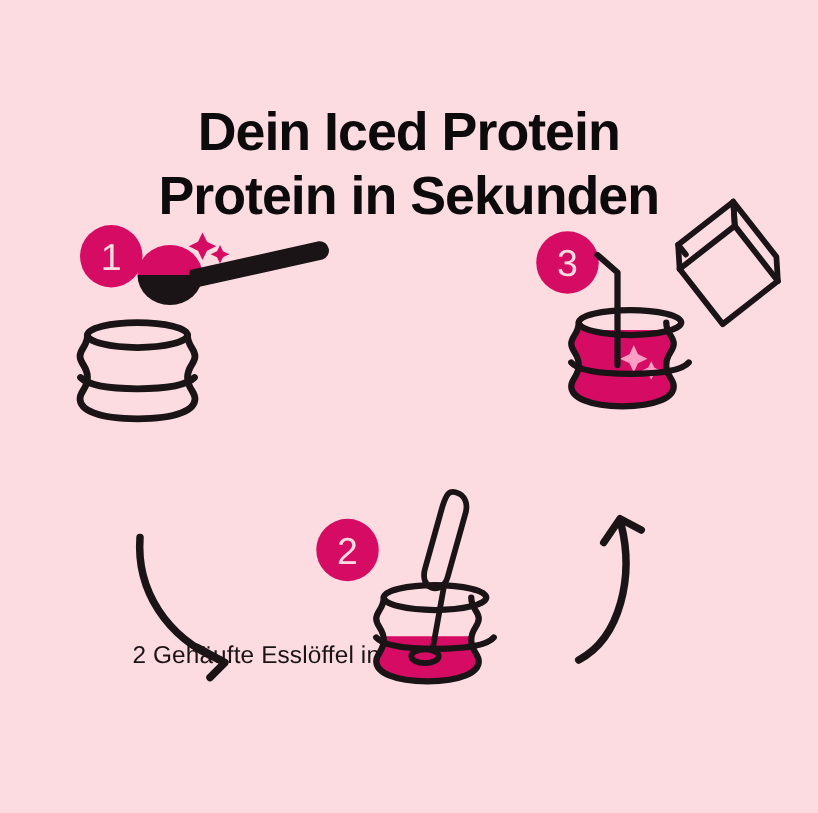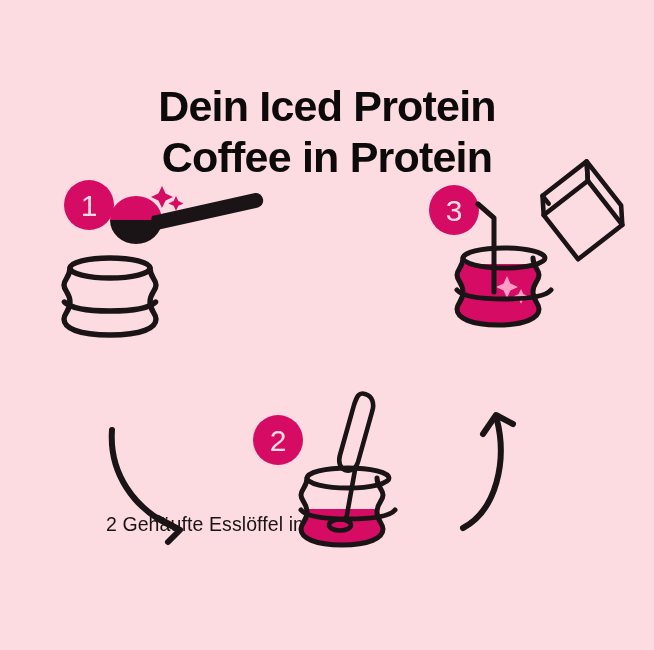--- a/index.html
+++ b/index.html
@@ -78,21 +78,21 @@
 
   svg { display: block; overflow: visible; }
 </style>
 </head>
 <body style="background: rgb(252, 220, 225);">
 
 <div class="canvas">
 
   <h1 class="title">
     <span class="line">Dein Iced Protein</span>
-    <span class="line">Coffee in Protein</span>
+    <span class="line">Protein in Sekunden</span>
   </h1>
 
   <div class="step" id="step-one">
     <svg class="step-art" width="280" height="170" viewBox="0 0 280 170">
 
       <g>
         <circle cx="49" cy="33" r="25" fill="#d60b63"></circle>
         <text x="49" y="44" text-anchor="middle" font-family="Liberation Sans, sans-serif" font-size="30" fill="#fcdce1">1</text>
       </g>
 

